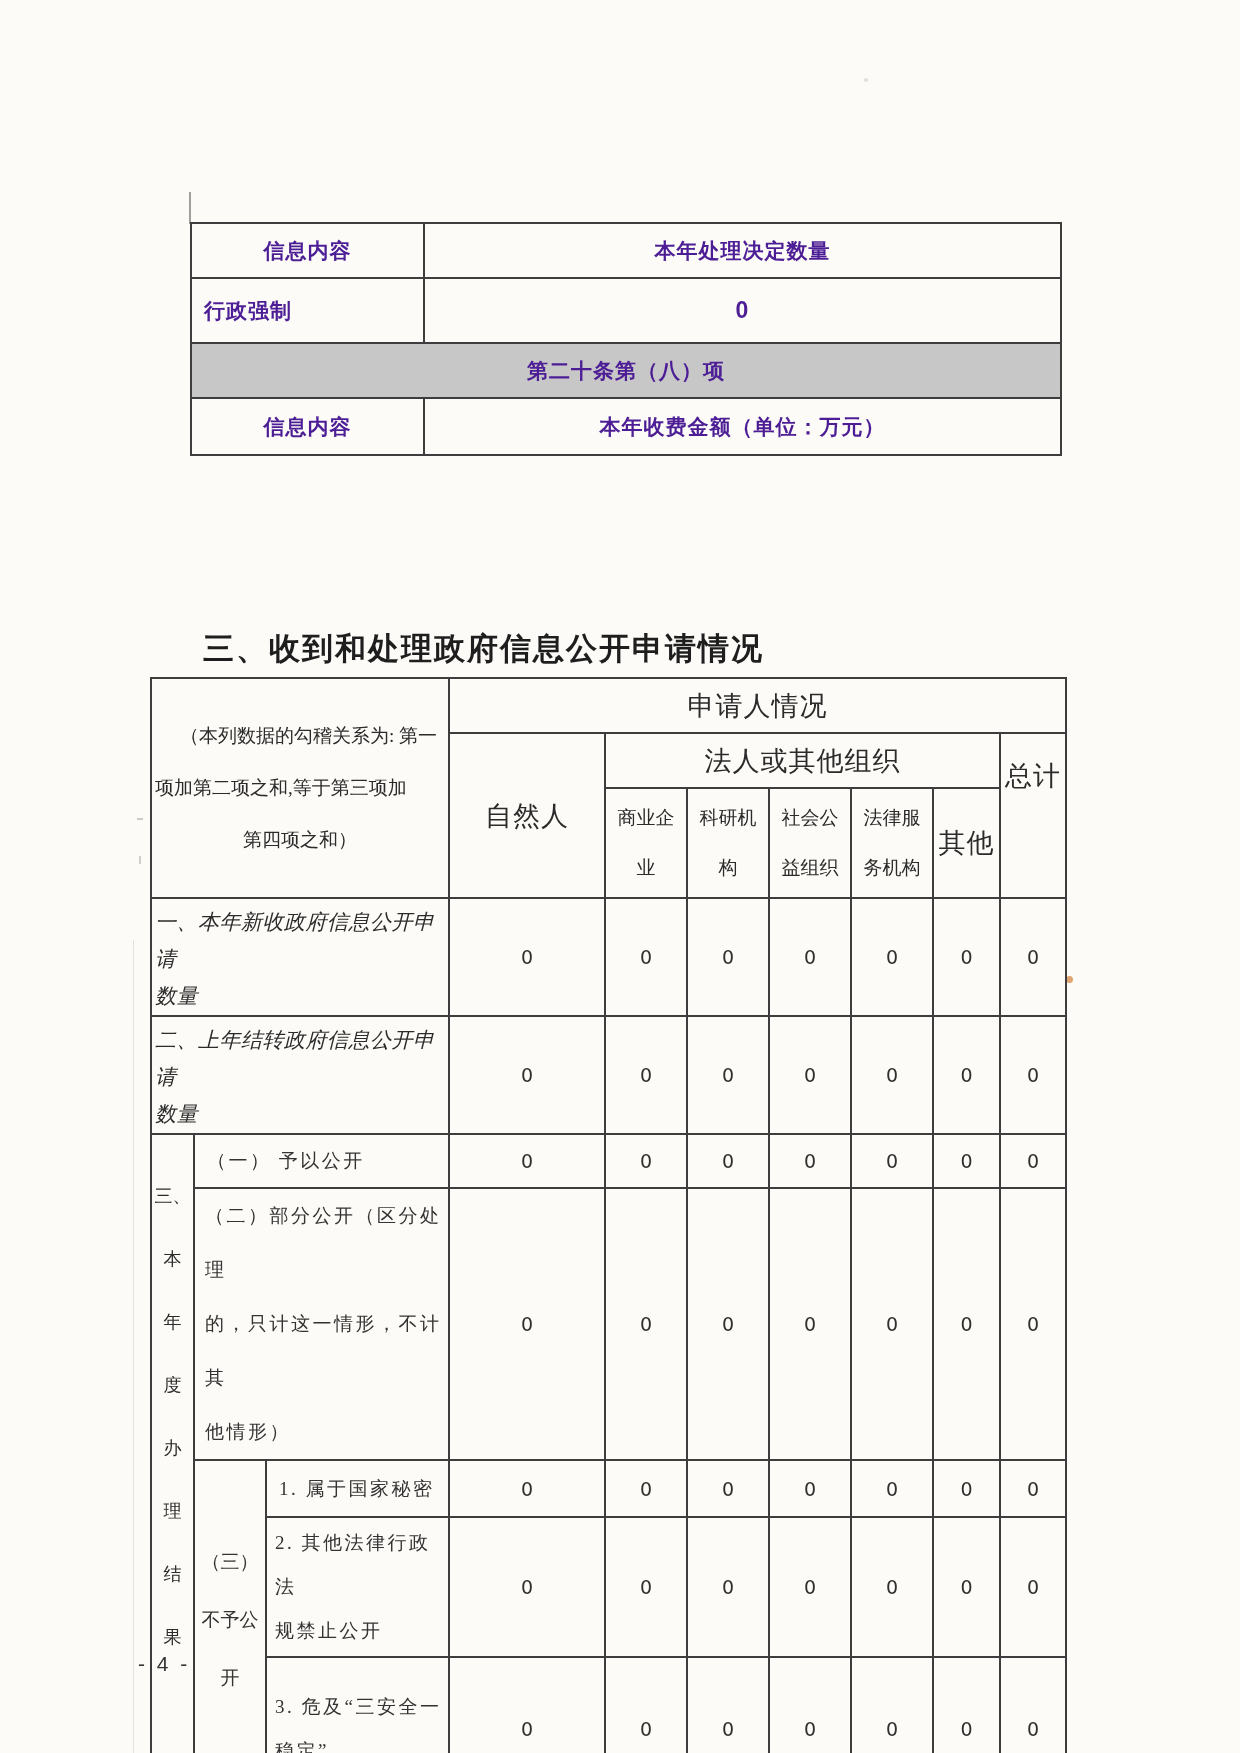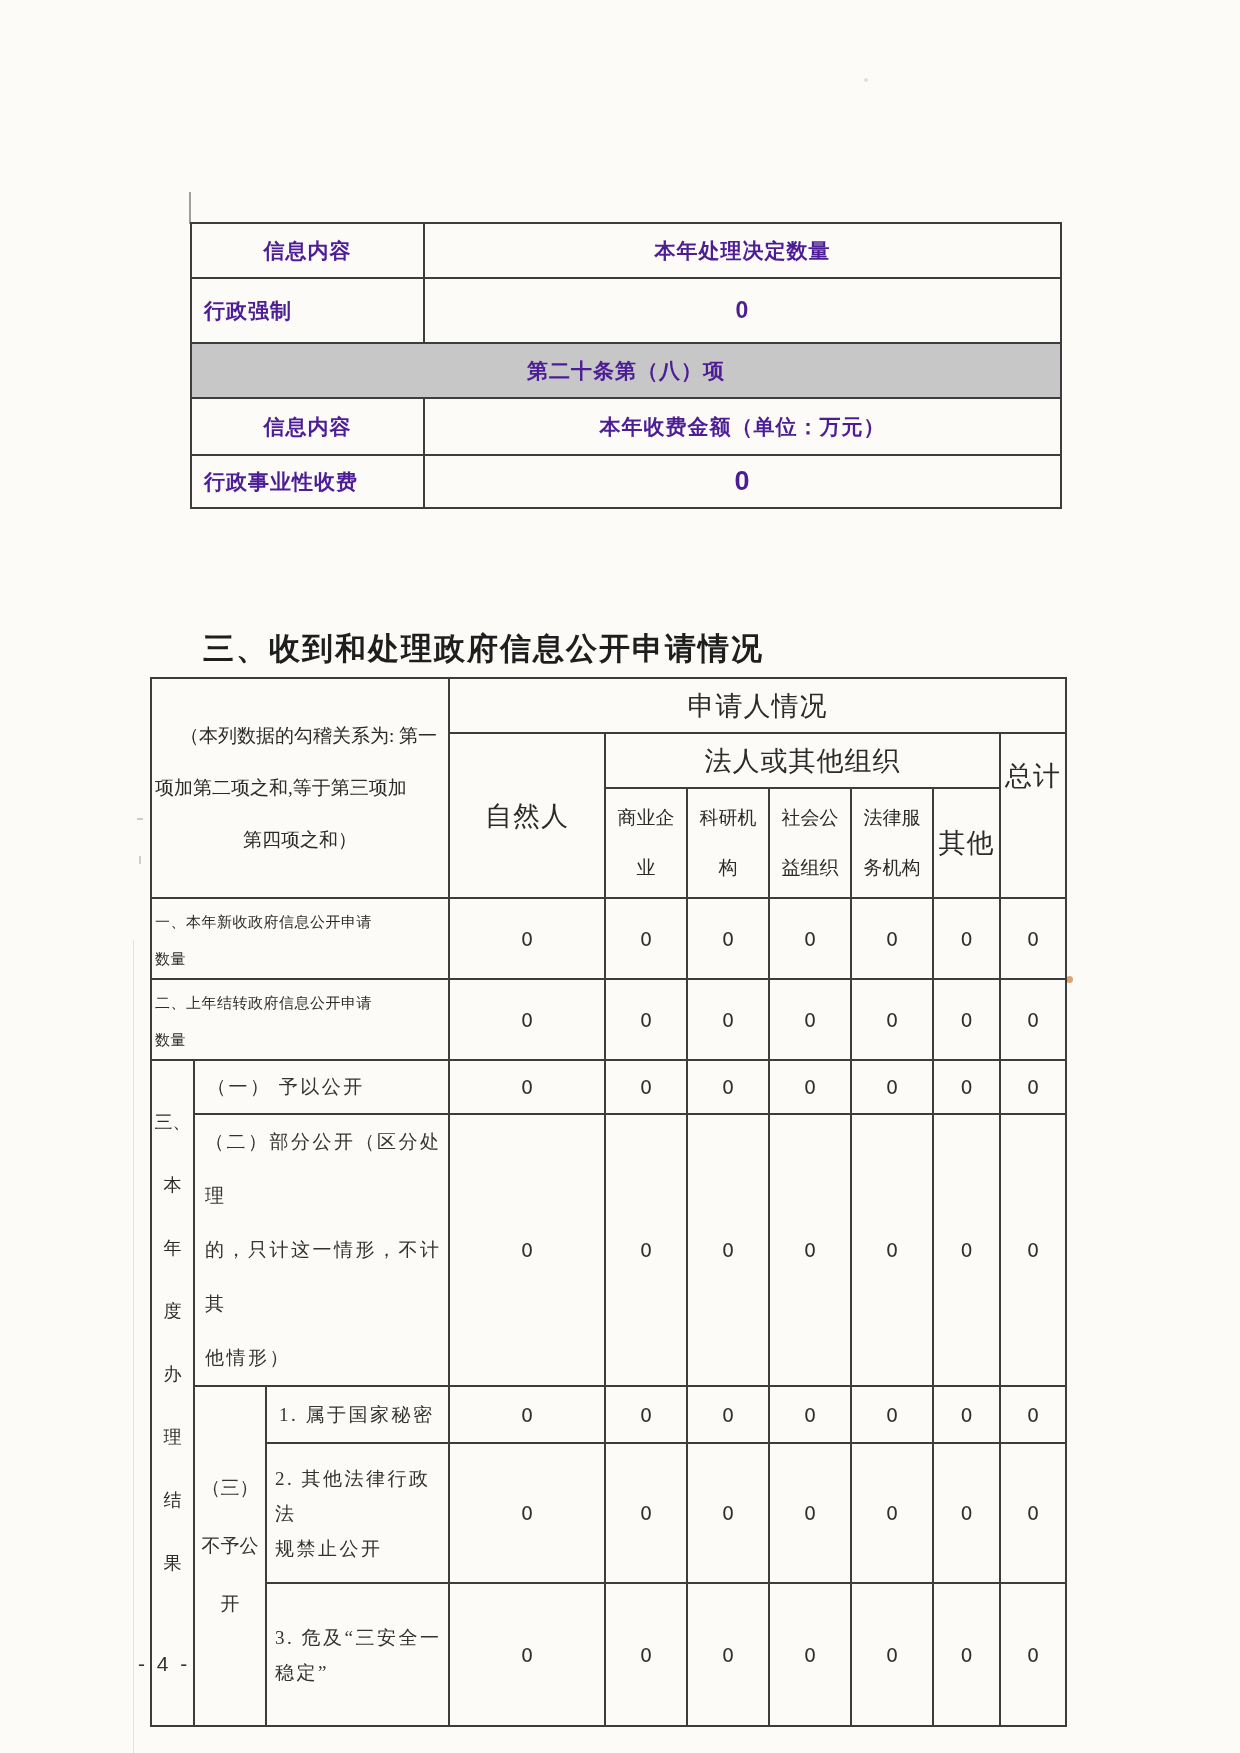--- a/index.html
+++ b/index.html
@@ -44,27 +44,27 @@
   .t2 .hd2 { text-align:center; font-size:19px; }
   .t2 .hd2 div { line-height:50px; }
   .t2 .total { vertical-align:top; padding-top:24px; }
   .t2 .note { vertical-align:middle; }
   .t2 .note .nl { line-height:52px; font-size:19px; }
   .t2 .note .n1 { padding-left:28px; }
   .t2 .note .n2 { padding-left:3px; }
   .t2 .note .n3 { text-align:center; }
 
   .t2 .rowlbl { vertical-align:top; padding:5px 2px 0 3px; }
-  .t2 .rowlbl div { line-height:37px; font-size:15px; letter-spacing:0.5px; }
+  .t2 .rowlbl div { line-height:37px; font-size:21px; letter-spacing:0.5px;font-style:italic; }
 
   .kai { font-family:"Liberation Serif","DejaVu Serif",serif; letter-spacing:2.5px; color:#333; }
   .t2 td.kai { padding-left:12px; }
   .t2 .multi div { line-height:54px; padding-left:2px; }
   .t2 td.multi { padding-left:8px; }
-  .t2 .multi2 div { line-height:35px; }
+  .t2 .multi2 div { line-height:44px; }
   .t2 td.multi2 { padding-left:8px; }
 
   .t2 .vgroup { vertical-align:top; padding-top:30px; text-align:center; }
   .t2 .vgroup .vch { line-height:63px; font-size:18px; letter-spacing:0; }
   .t2 .sub3 { vertical-align:top; padding-top:72px; text-align:center; }
   .t2 td.sub3 { padding-left:0; }
   .t2 .sub3 div { line-height:58px; font-size:19px; letter-spacing:0; }
 
   .z { text-align:center; font-family:"DejaVu Sans","Liberation Sans",sans-serif;
        font-size:17px; color:#2f2f2f; }
@@ -109,24 +109,20 @@
     <tr class="tr3">
       <td class="lbl">行政强制</td>
       <td class="val z1">0</td>
     </tr>
     <tr class="trb">
       <td class="band" colspan="2">第二十条第（八）项</td>
     </tr>
     <tr class="tr4">
       <td class="lbl c">信息内容</td>
       <td class="val">本年收费金额（单位：万元）</td>
-    </tr>
-    <tr class="tr5">
-      <td class="lbl">行政事业性收费</td>
-      <td class="val z1 big">0</td>
     </tr>
   </tbody>
     </table>
 
   <div class="title">三、收到和处理政府信息公开申请情况</div>
 
   <table class="t2">
     <colgroup>
       <col style="width:43px">
         <col style="width:72px">

